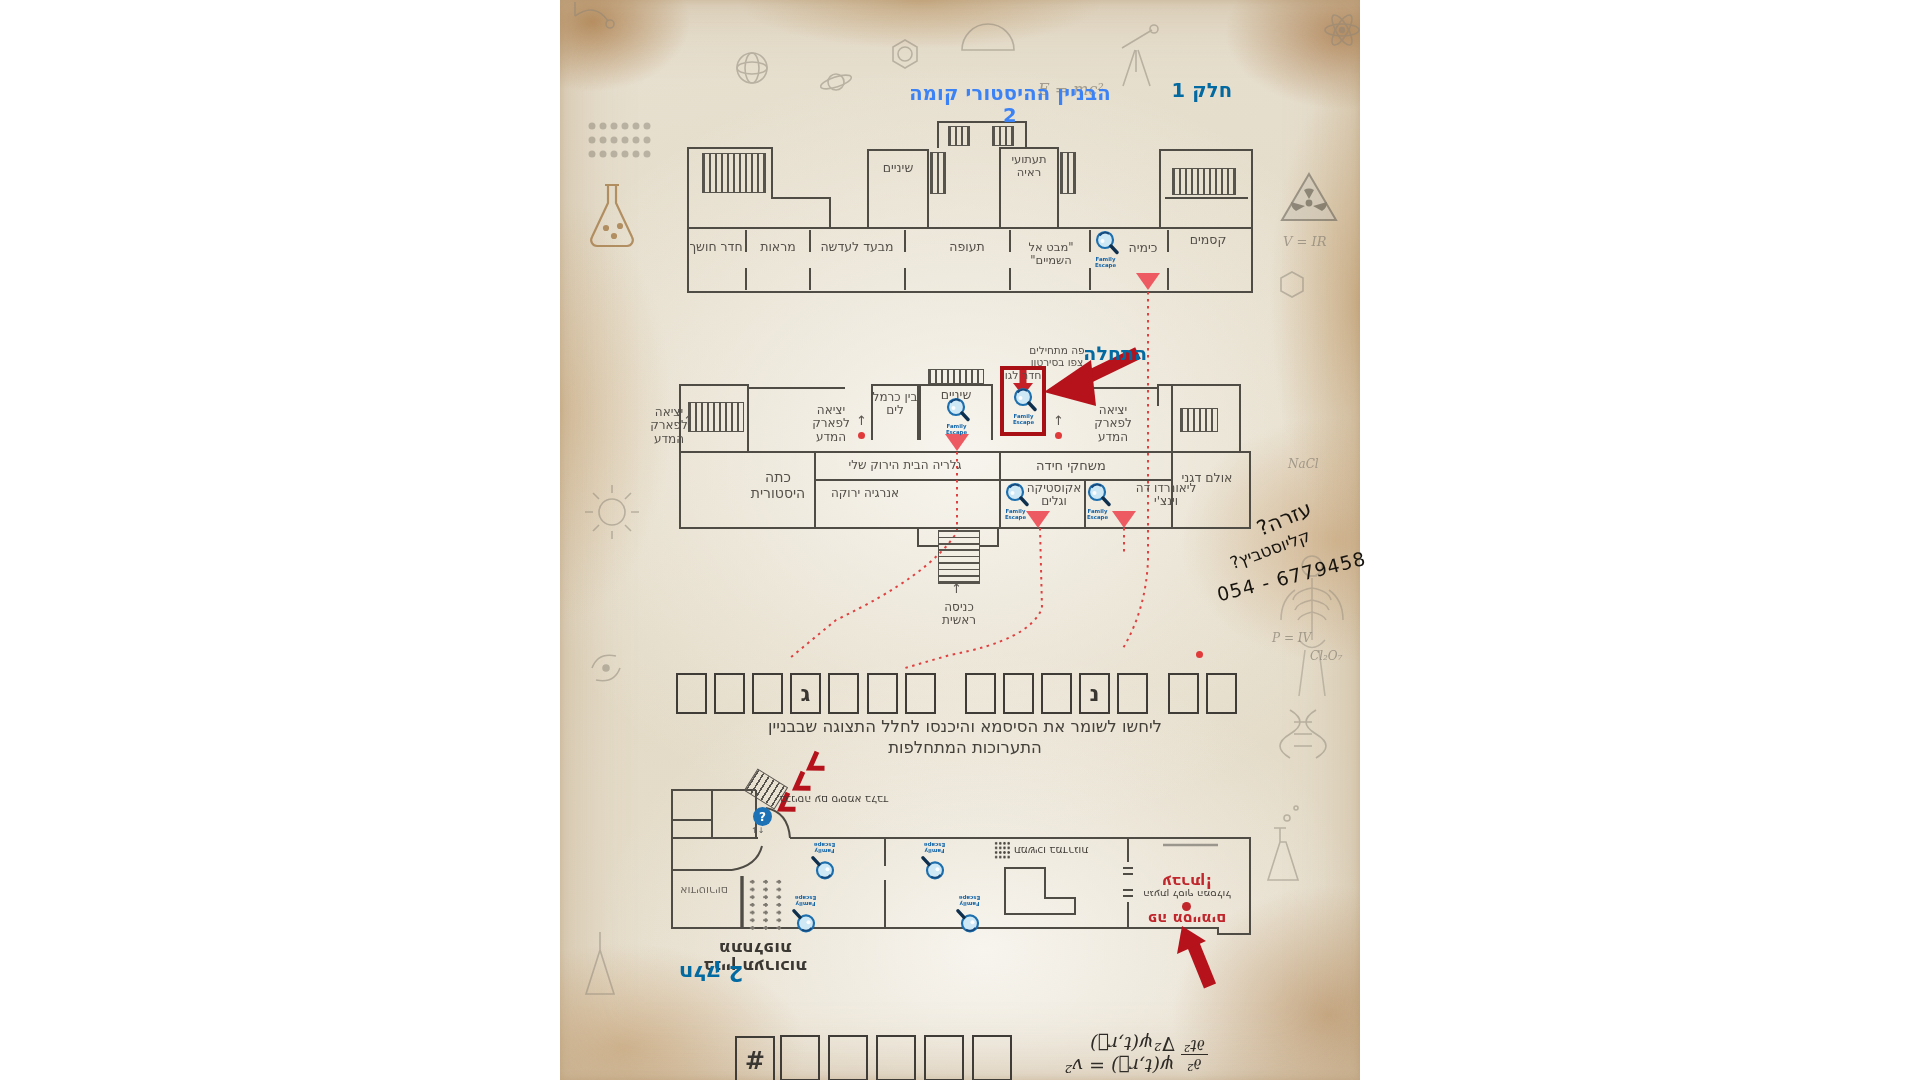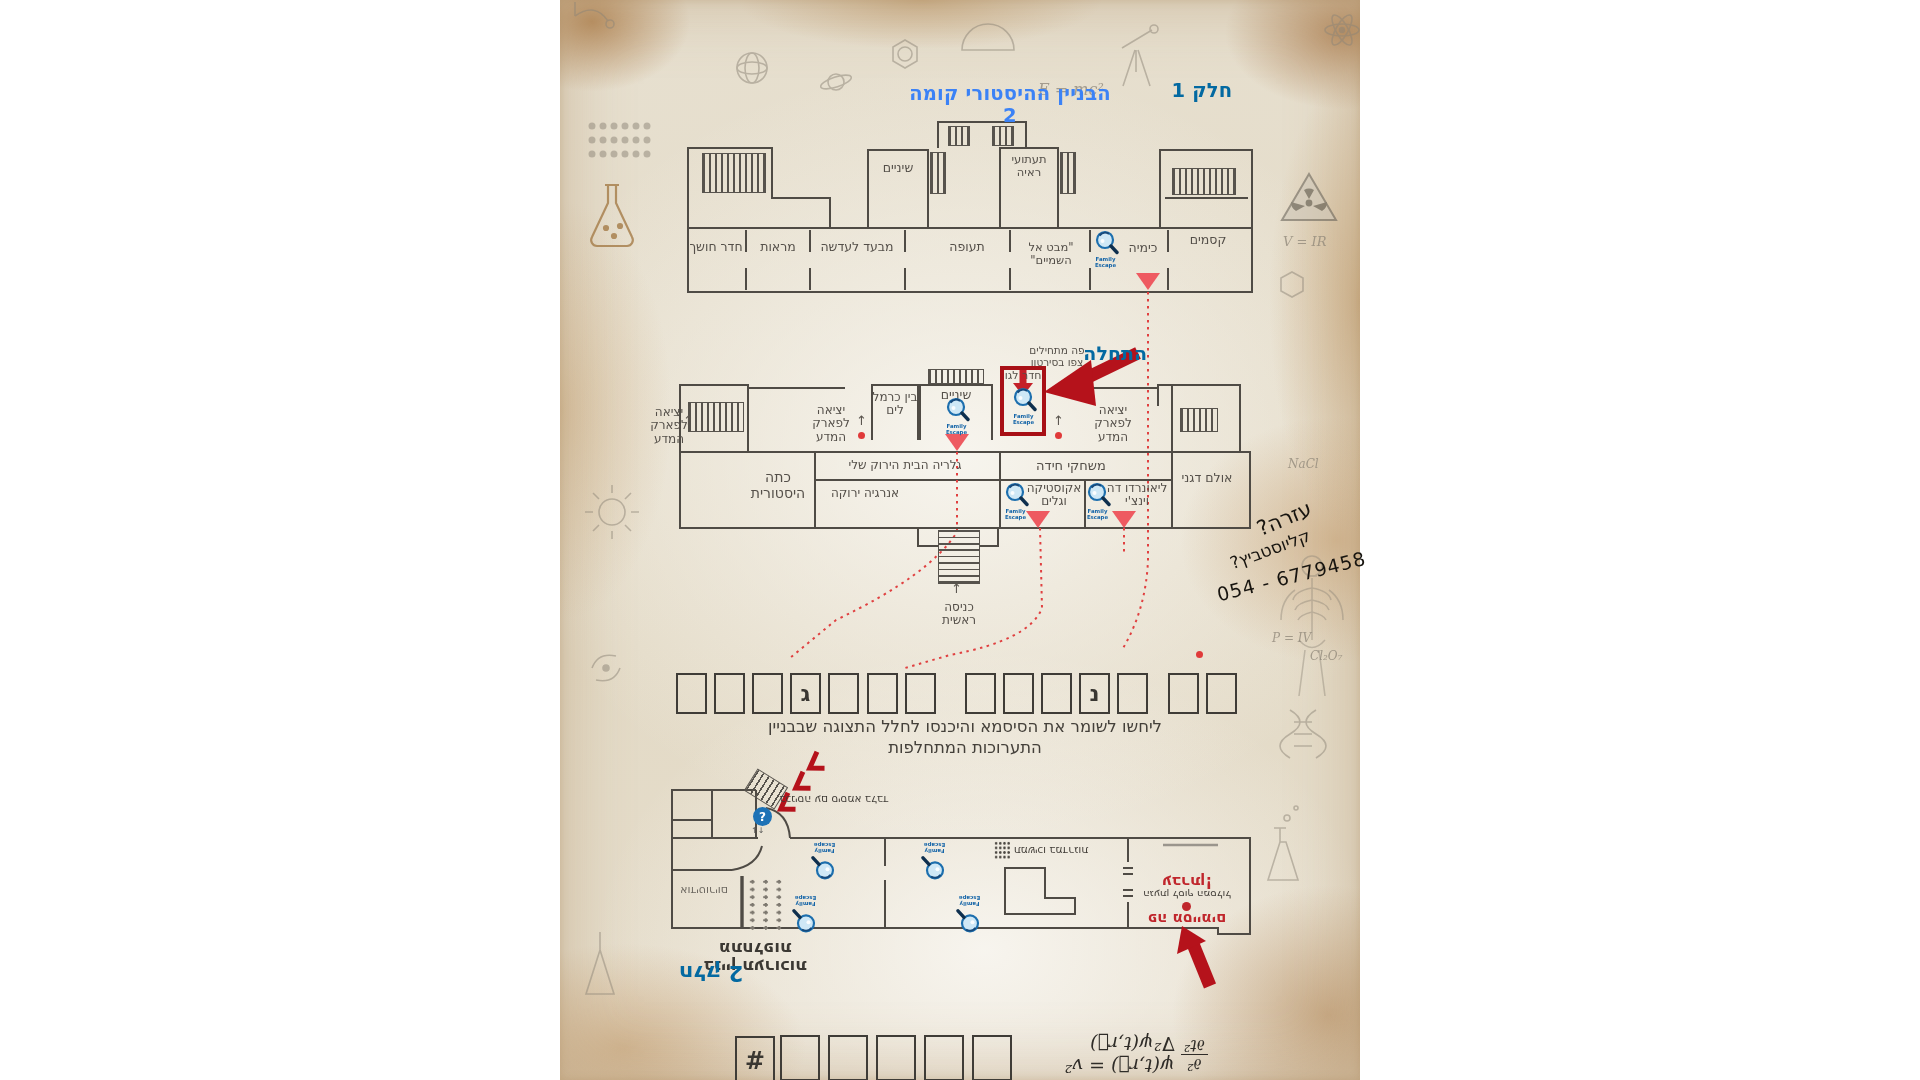--- a/index.html
+++ b/index.html
@@ -212,21 +212,21 @@
   <div class="lbl" style="left:872px;top:391px;width:46px;font-size:12px;">בין כרמל לים</div>
   <div class="lbl" style="left:928px;top:388px;width:56px;">שיניים</div>
   <div class="lbl" style="left:636px;top:406px;width:66px;font-size:12px;">יציאה לפארק המדע</div>
   <div class="lbl" style="left:798px;top:404px;width:66px;font-size:12px;">יציאה לפארק המדע</div>
   <div class="lbl" style="left:1080px;top:404px;width:66px;font-size:12px;">יציאה לפארק המדע</div>
   <div class="lbl" style="left:840px;top:459px;width:130px;font-size:12px;">גלריה הבית הירוק שלי</div>
   <div class="lbl" style="left:815px;top:487px;width:100px;font-size:12px;">אנרגיה ירוקה</div>
   <div class="lbl" style="left:748px;top:470px;width:60px;font-size:14px;">כתה היסטורית</div>
   <div class="lbl" style="left:1028px;top:459px;width:86px;font-size:13px;">משחקי חידה</div>
   <div class="lbl" style="left:1024px;top:482px;width:60px;font-size:12px;">אקוסטיקה וגלים</div>
-  <div class="lbl" style="left:1106px;top:482px;width:62px;font-size:12px;">ליאונרדו דה וינצ'י</div>
+  <div class="lbl" style="left:1106px;top:482px;width:62px;font-size:12px;padding-left:29px;">ליאונרדו דה וינצ'י</div>
   <div class="lbl" style="left:1178px;top:471px;width:58px;font-size:12.5px;">אולם דגני</div>
   <div class="lbl" style="left:926px;top:601px;width:66px;font-size:12px;">כניסה ראשית</div>
 
   <div class="arrow-glyph" style="left:683px;top:413px;">↑</div>
   <div class="arrow-glyph" style="left:856px;top:413px;">↑</div>
   <div class="arrow-glyph" style="left:1053px;top:413px;">↑</div>
   <div class="arrow-glyph" style="left:951px;top:581px;">↑</div>
   <div class="rdot" style="left:858px;top:432px;"></div>
   <div class="rdot" style="left:1055px;top:432px;"></div>
   <div class="rdot" style="left:1196px;top:651px;"></div>

